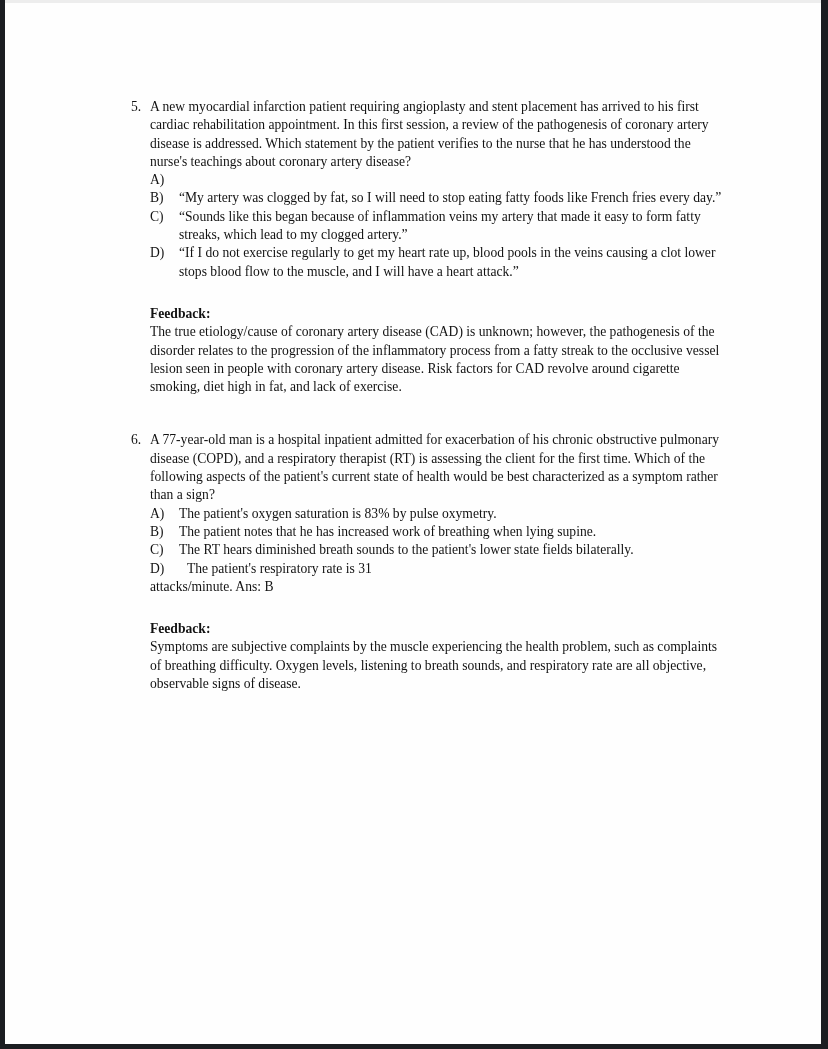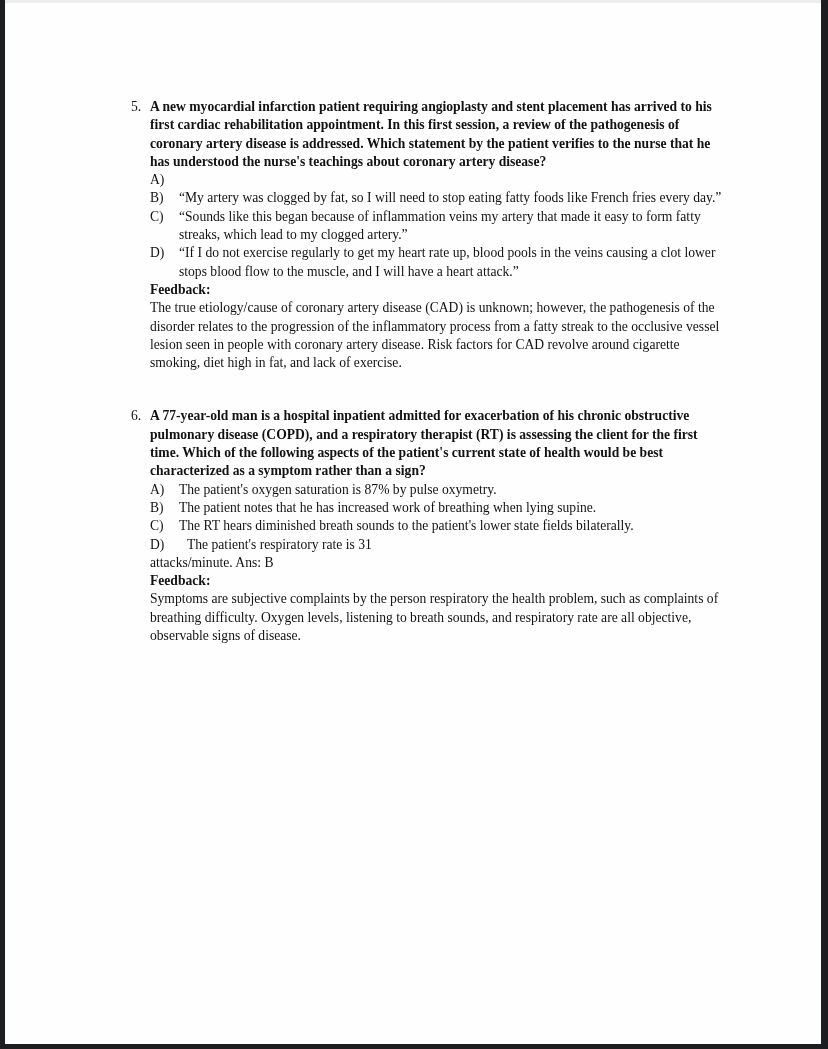--- a/index.html
+++ b/index.html
@@ -14,25 +14,25 @@
     background:#fefefe;
     border-top:3px solid #ededed;
     box-sizing:border-box;
   }
   .content{
     position:absolute;top:95px;left:126px;width:593px;
     font-size:13.6px;line-height:18.3px;color:#121212;
   }
   .qrow{display:flex;}
   .qnum{width:19px;flex:none;}
-  .stem{flex:1;font-weight:bold;}
+  .stem{flex:1;}
   .opt{display:flex;}
   .letter{width:29px;flex:none;}
   .opt.wide .letter{width:37px;}
-  .fb-label{font-weight:bold;}
+  .fb-label{font-weight:bold;margin-top:24px;}
   .question + .question{margin-top:35px;}
 </style>
 </head>
 <body>
 
 <div class="paper">
   <div class="content">
 
     <div class="question">
       <div class="qrow">
@@ -61,34 +61,34 @@
     </div>
 
     <div class="question">
       <div class="qrow">
         <span class="qnum">6.</span>
         <div class="stem">A 77-year-old man is a hospital inpatient admitted for exacerbation of his chronic obstructive pulmonary disease (COPD), and a respiratory therapist (RT) is assessing the client for the first time. Which of the following aspects of the patient's current state of health would be best characterized as a symptom rather than a sign?</div>
       </div>
       <div style="margin-left:19px;">
         <div class="opt">
           <span class="letter">A)</span>
-          <div class="otext">The patient's oxygen saturation is 87% by pulse oxymetry.</div>
+          <div class="otext">The patient's oxygen saturation is 83% by pulse oxymetry.</div>
         </div>
         <div class="opt">
           <span class="letter">B)</span>
           <div class="otext">The patient notes that he has increased work of breathing when lying supine.</div>
         </div>
         <div class="opt">
           <span class="letter">C)</span>
           <div class="otext">The RT hears diminished breath sounds to the patient's lower state fields bilaterally.</div>
         </div>
         <div class="opt wide">
           <span class="letter">D)</span>
           <div class="otext">The patient's respiratory rate is 31</div>
         </div>
         <div class="cont">attacks/minute. Ans: B</div>
         <div class="fb-label">Feedback:</div>
-        <div class="fb-text">Symptoms are subjective complaints by the person respiratory the health problem, such as complaints of breathing difficulty. Oxygen levels, listening to breath sounds, and respiratory rate are all objective, observable signs of disease.</div>
+        <div class="fb-text">Symptoms are subjective complaints by the muscle experiencing the health problem, such as complaints of breathing difficulty. Oxygen levels, listening to breath sounds, and respiratory rate are all objective, observable signs of disease.</div>
       </div>
     </div>
 
   </div>
 </div>
 
 </body></html>

